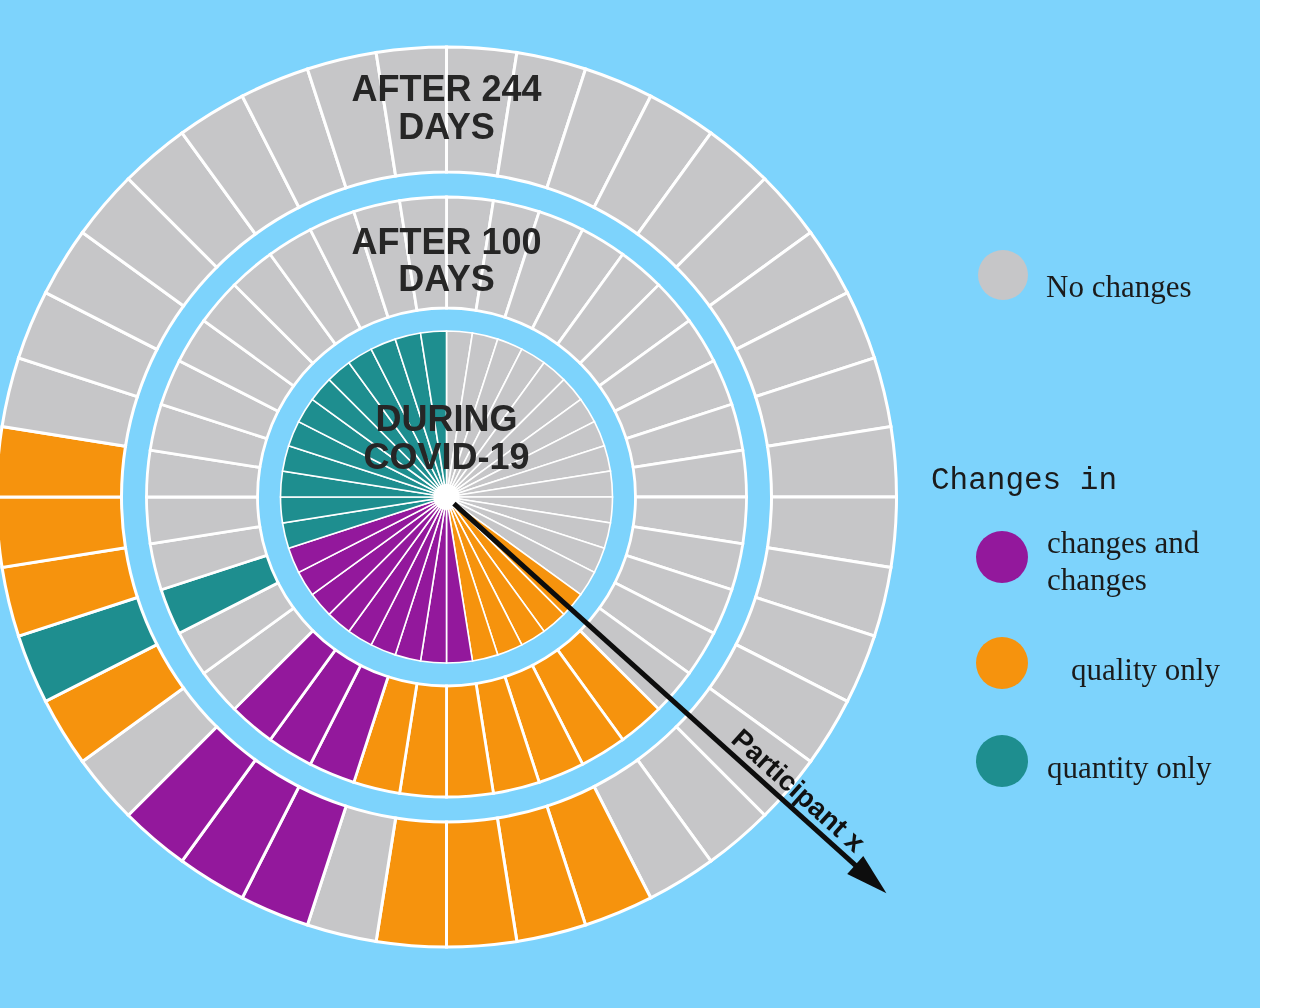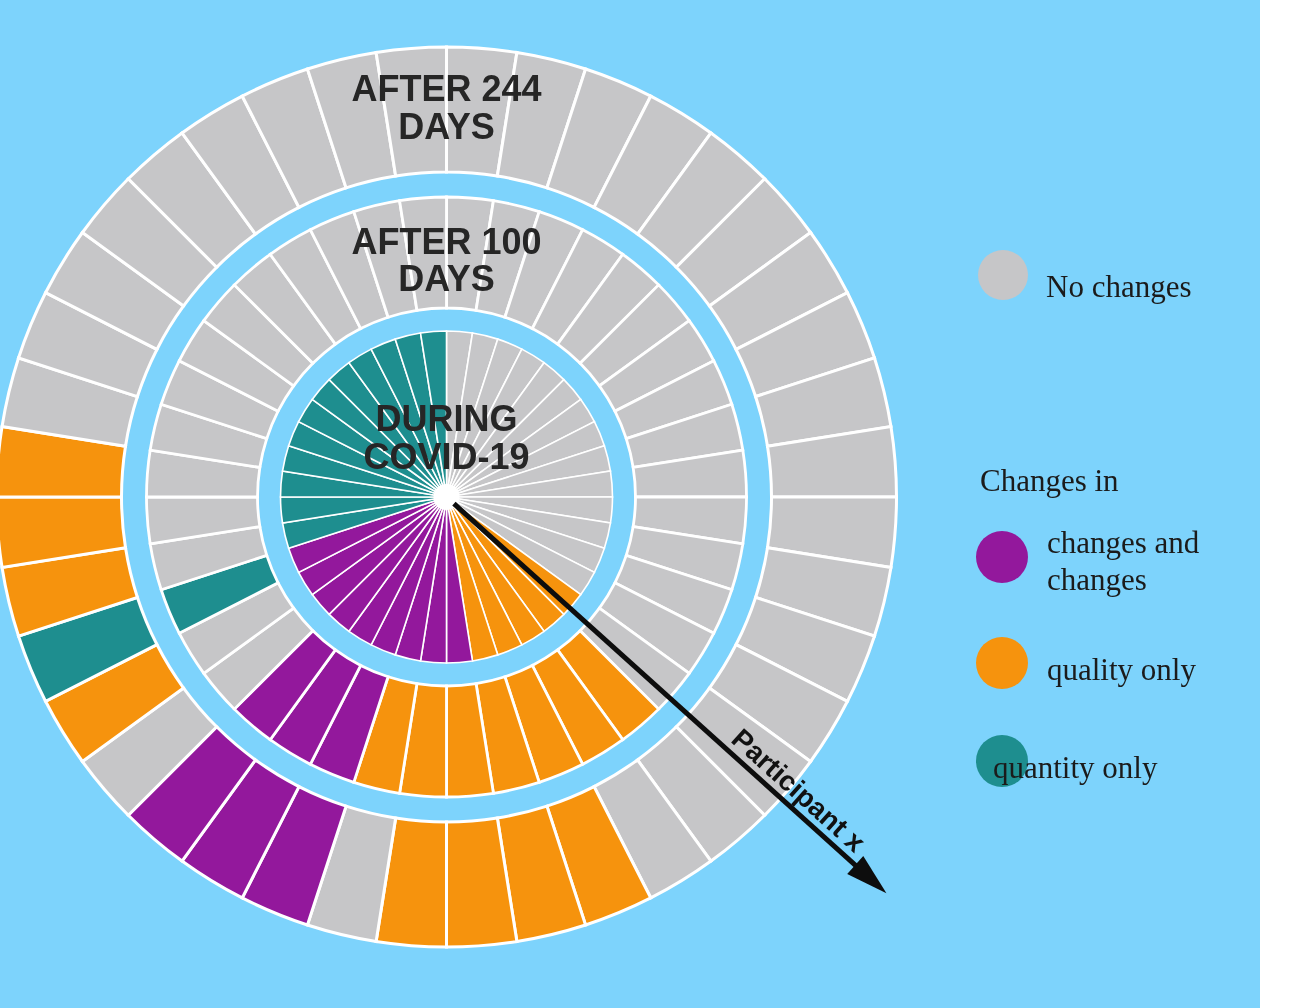--- a/index.html
+++ b/index.html
@@ -23,24 +23,24 @@
   }
   .legend-heading{
     position:absolute;font-size:31px;line-height:37px;color:#1b1b1b;white-space:nowrap;
   }
   
   #dot-none{left:978px;top:250px;width:50px;height:50px;}
   #dot-both{left:976px;top:531px;}
   #dot-quality{left:976px;top:637px;}
   #dot-quantity{left:976px;top:735px;}
   #lt-none{left:1046px;top:260px;margin-top:8px;}
-  #lheading{left:980px;top:462px;}
+  #lheading{left:931px;top:462px;font-family:Liberation Mono, monospace;}
   #lt-both{left:1047px;top:524px;}
-  #lt-quality{left:1047px;top:651px;}
-  #lt-quantity{left:993px;top:749px;}
+  #lt-quality{left:1071px;top:651px;}
+  #lt-quantity{left:1047px;top:749px;}
 </style>
 </head>
 <body>
 
 <div class="stage">
 
   <svg id="chart" width="1298" height="1008" viewBox="0 0 1298 1008">
     <g id="seg-layer">
         <path d="M 446.5 497 L 446.50 331.00 A 166 166 0 0 1 472.47 333.04 Z" fill="#c6c6c8" stroke="#ffffff" stroke-width="1.6"></path>
         <path d="M 446.5 497 L 472.47 333.04 A 166 166 0 0 1 497.80 339.12 Z" fill="#c6c6c8" stroke="#ffffff" stroke-width="1.6"></path>

